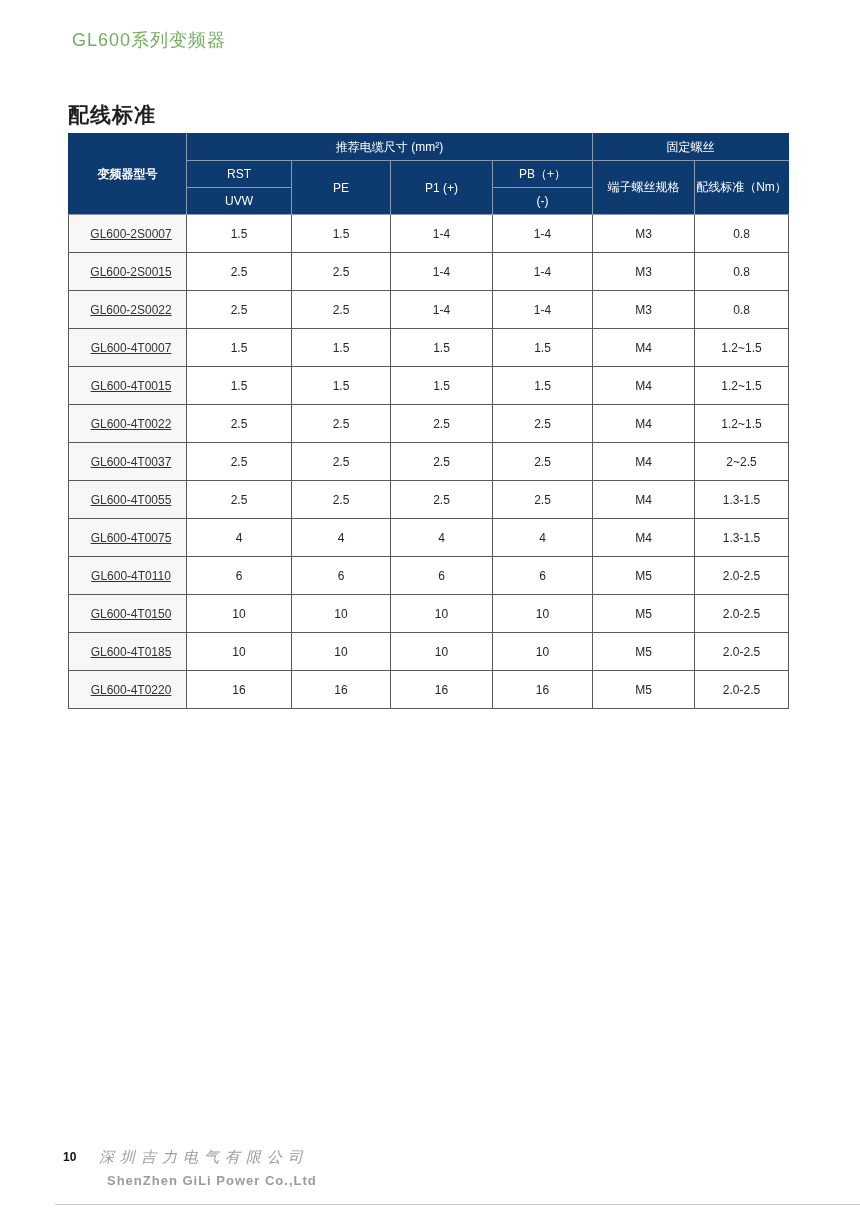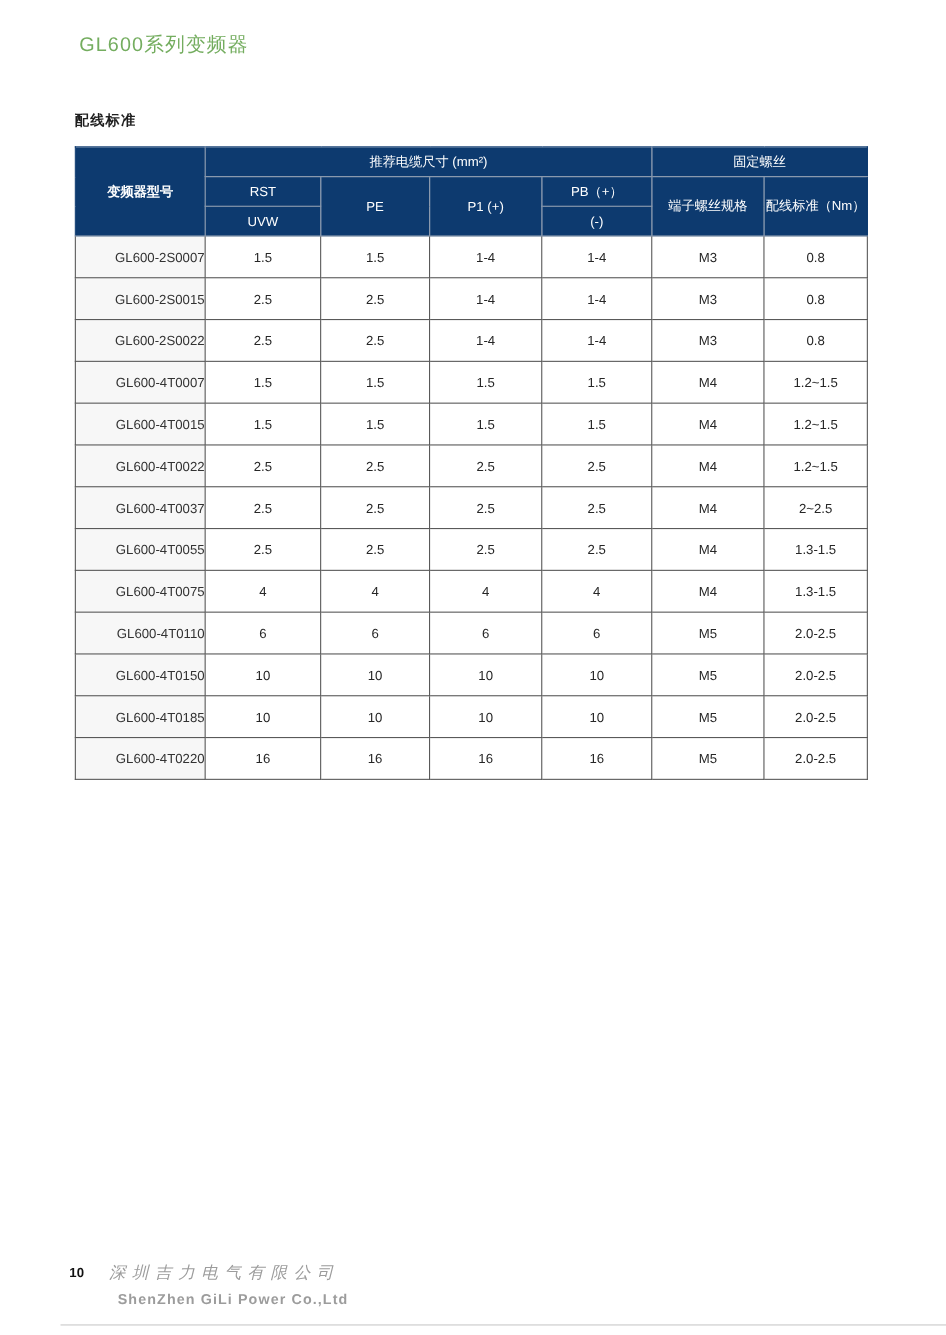--- a/index.html
+++ b/index.html
@@ -24,21 +24,21 @@
     font-size: 18px;
     letter-spacing: 1px;
     color: #74ad5f;
   }
 
   
   .section-title {
     position: absolute;
     left: 68px;
     top: 101px;
-    font-size: 13px;
+    font-size: 21px;
     font-weight: bold;
     color: #1f1f1f;
     letter-spacing: 1px;
   }
 
   
   .wiring-table {
     position: absolute;
     left: 68px;
     top: 133px;
@@ -68,23 +68,24 @@
     border: 1px solid #595959;
     font-size: 12px;
     color: #262626;
     text-align: center;
     vertical-align: middle;
     background: #ffffff;
     padding: 0;
   }
   .wiring-table td.model-cell {
     background: #f7f7f7;
-    text-align: right;
+    text-align: center;
     padding-left: 7px;
     color: #333333;
+    text-decoration: underline;
   }
 
   
   .footer-page-num {
     position: absolute;
     left: 63px;
     top: 1150px;
     font-size: 12px;
     font-weight: bold;
     color: #111111;

